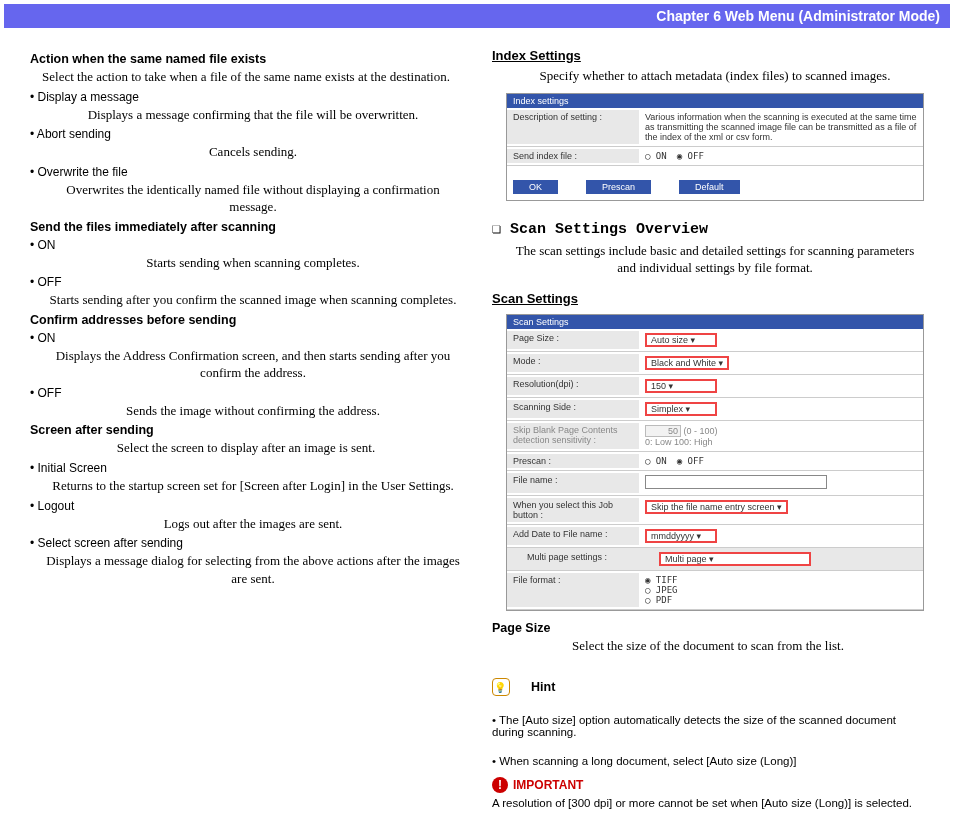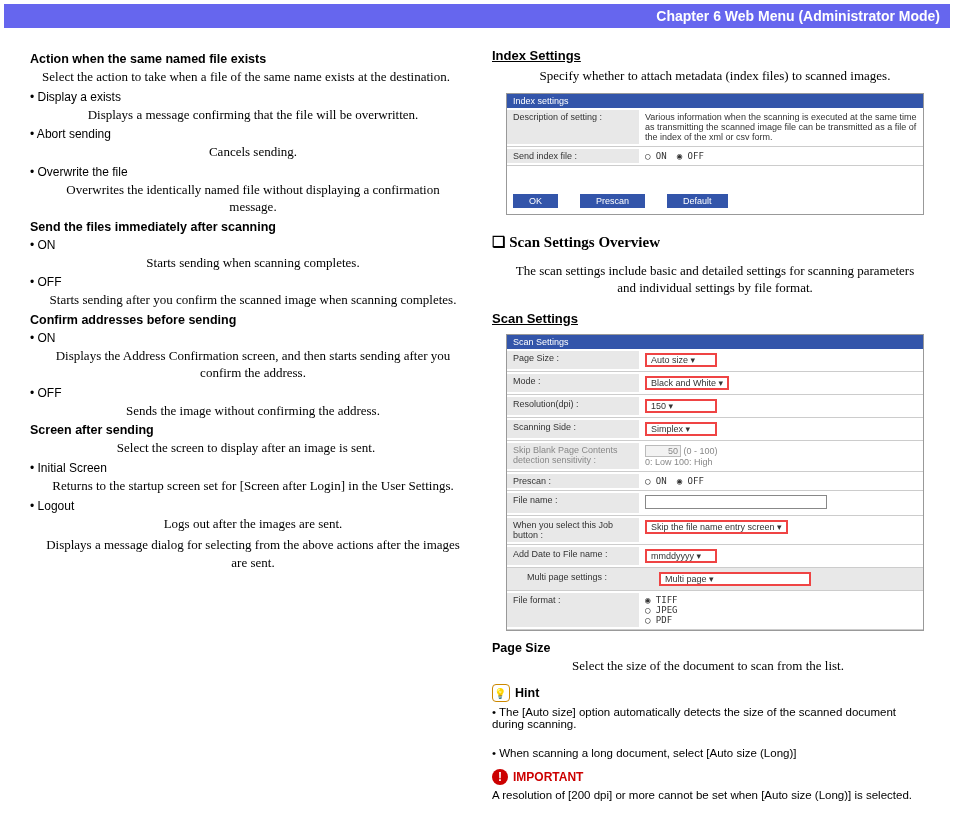--- a/index.html
+++ b/index.html
@@ -46,23 +46,23 @@
   .bullet-line { font-family: Arial, Helvetica, sans-serif; font-size: 12px; margin-top: 4px; }
   .u-heading {
     font-weight: bold;
     font-family: Arial, Helvetica, sans-serif;
     font-size: 13px;
     text-decoration: underline;
     margin: 0 0 4px 0;
   }
   .overview-heading {
     font-weight: bold;
-    font-family: Liberation Serif, serif;
+    font-family: Liberation Mono, monospace;
     font-size: 15px;
-    margin: 18px 0 11px 0;
+    margin: 18px 0 4px 0;
   }
   .hint-row, .imp-row {
     display: flex;
     align-items: center;
     gap: 5px;
     margin: 10px 0 4px 0;
   }
   .hint-icon {
     width: 16px; height: 16px;
     border: 1.5px solid #cc8800;
@@ -105,23 +105,23 @@
     color: #333;
   }
   .ss-val {
     flex: 1;
     padding: 2px 6px;
     font-size: 9px;
     color: #333;
   }
   .ss-btns {
     display: flex;
-    gap: 22px;
+    gap: 28px;
     padding: 6px;
-    margin-top:22px;
+    margin-top:8px;
   }
   .ss-btn {
     background: #3355aa;
     color: #fff;
     font-size: 9px;
     padding: 2px 16px;
   }
   .footer {
     margin: 30px 30px 10px 30px;
     border-top: 2px solid #3344aa;
@@ -145,21 +145,21 @@
 </head>
 <body>
 
 <div class="header-bar">Chapter 6   Web Menu (Administrator Mode)</div>
 
 <div class="content">
 
   <div class="col">
     <div class="heading-bold">Action when the same named file exists</div>
     <div class="body-text">Select the action to take when a file of the same name exists at the destination.</div>
-    <div class="bullet-line">• Display a exists</div>
+    <div class="bullet-line">• Display a message</div>
     <div class="body-text indent">Displays a message confirming that the file will be overwritten.</div>
     <div class="bullet-line">• Abort sending</div>
     <div class="body-text indent">Cancels sending.</div>
     <div class="bullet-line">• Overwrite the file</div>
     <div class="body-text indent">Overwrites the identically named file without displaying a confirmation message.</div>
 
     <div class="heading-bold">Send the files immediately after scanning</div>
     <div class="bullet-line">• ON</div>
     <div class="body-text indent">Starts sending when scanning completes.</div>
     <div class="bullet-line">• OFF</div>
@@ -170,20 +170,21 @@
     <div class="body-text indent">Displays the Address Confirmation screen, and then starts sending after you confirm the address.</div>
     <div class="bullet-line">• OFF</div>
     <div class="body-text indent">Sends the image without confirming the address.</div>
 
     <div class="heading-bold">Screen after sending</div>
     <div class="body-text">Select the screen to display after an image is sent.</div>
     <div class="bullet-line">• Initial Screen</div>
     <div class="body-text indent">Returns to the startup screen set for [Screen after Login] in the User Settings.</div>
     <div class="bullet-line">• Logout</div>
     <div class="body-text indent">Logs out after the images are sent.</div>
+    <div class="bullet-line">• Select screen after sending</div>
     <div class="body-text indent">Displays a message dialog for selecting from the above actions after the images are sent.</div>
   </div>
 
   <div class="col">
     <div class="u-heading">Index Settings</div>
     <div class="body-text indent">Specify whether to attach metadata (index files) to scanned images.</div>
 
     <div class="screenshot-box" style="margin-left:14px;">
       <div class="ss-header">Index settings</div>
       <div class="ss-row">
@@ -268,26 +269,26 @@
           <span class="radio">○ PDF</span>
         </div>
       </div>
     </div>
 
     <div class="heading-bold" style="margin-top:10px;">Page Size</div>
     <div class="body-text">Select the size of the document to scan from the list.</div>
 
     <div class="hint-row">
       <div class="hint-icon">💡</div>
-      <span class="heading-bold" style="margin:0;">Hint</span>
+      <span class="heading-bold" style="margin:16px;">Hint</span>
     </div>
     <div class="bullet-line" style="font-size:11.5px;">• The [Auto size] option automatically detects the size of the scanned document during scanning.</div>
     <div class="bullet-line" style="font-size:11.5px;margin-top:17px;">• When scanning a long document, select [Auto size (Long)]</div>
 
     <div class="imp-row">
       <div class="imp-icon">!</div>
       <span style="color:#cc0000;font-weight:bold;font-size:12px;">IMPORTANT</span>
     </div>
-    <div class="bullet-line" style="font-size:11.5px;">A resolution of [200 dpi] or more cannot be set when [Auto size (Long)] is selected.</div>
+    <div class="bullet-line" style="font-size:11.5px;">A resolution of [300 dpi] or more cannot be set when [Auto size (Long)] is selected.</div>
   </div>
 </div>
 
 <div class="footer">6-22</div>
 
 </body></html>

